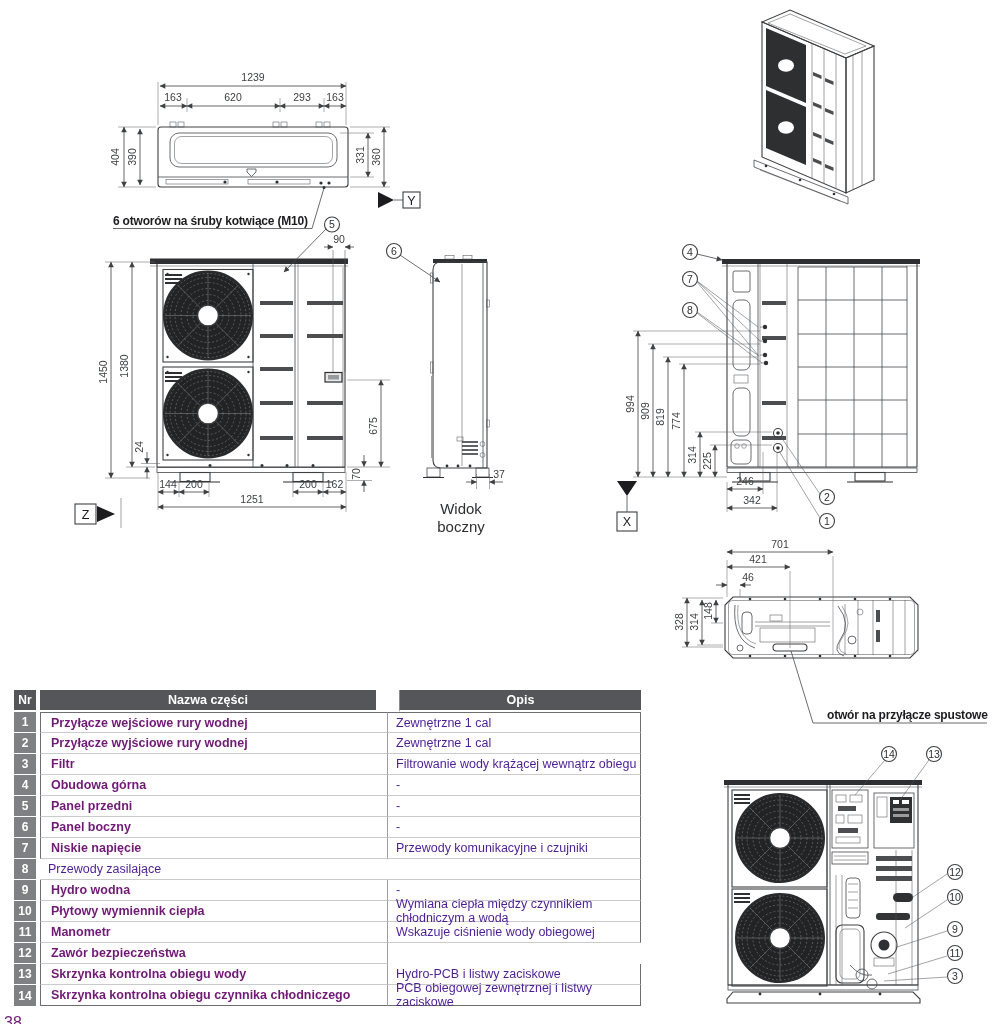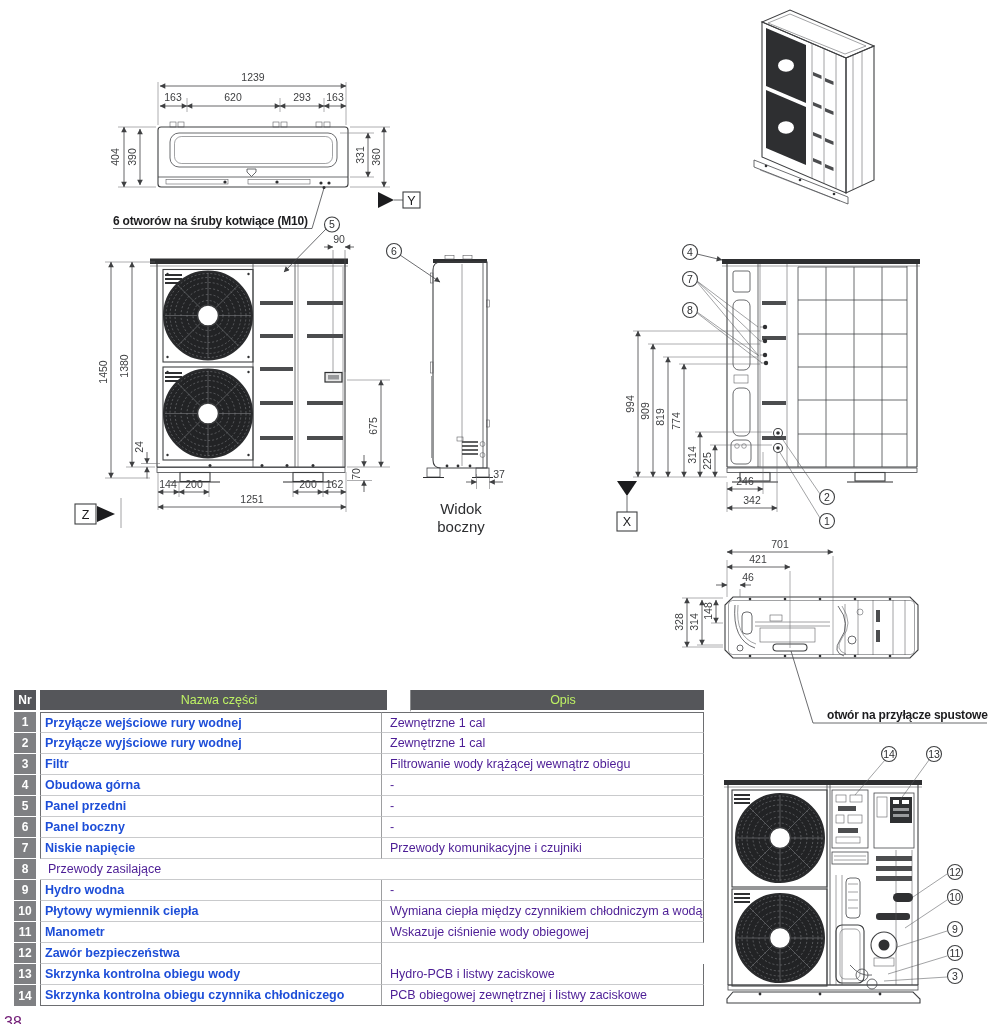--- a/index.html
+++ b/index.html
@@ -14,35 +14,35 @@
   .dk{fill:#2e2f31}
   .slot{fill:#4c4d4f}
   .dot{fill:#2f3032}
   .dimtxt{font-size:10.5px;fill:#3f4042}
   .ctxt{font-size:10.5px;fill:#2e2f31}
   .note{font-size:12px;font-weight:bold;fill:#1c1c1e;letter-spacing:-.2px}
   .cap{font-size:15px;fill:#2e2f31}
   .mk{font-size:12.5px;fill:#1c1c1e}
 
   
-  .tablewrap{position:absolute;left:14px;top:690px;width:690px;font-size:12px;}
+  .tablewrap{position:absolute;left:14px;top:690px;width:627px;font-size:12px;}
   .trow{display:flex;width:100%;}
   .nr{width:22px;flex:0 0 22px;margin-right:4px;background:#7f8083;color:#fff;
       display:flex;align-items:center;justify-content:center;font-weight:bold;
       border-bottom:1.5px solid #fff;font-size:12px;}
-  .name{width:336px;flex:0 0 336px;display:flex;align-items:center;padding-left:4px;
-        font-weight:bold;color:#1d4ed8;border-left:1px solid #6d6e71;
+  .name{width:336px;flex:0 0 336px;display:flex;align-items:center;padding-left:10px;
+        font-weight:bold;color:#701a75;border-left:1px solid #6d6e71;
         border-right:1px solid #9d9ea0;border-bottom:1px solid #c9cacc;font-size:12.5px;}
   .desc{flex:1;display:flex;align-items:center;padding-left:8px;color:#4c1d95;
         border-right:1px solid #6d6e71;border-bottom:1px solid #c9cacc;font-size:12.5px;}
   .trow{height:21px;}
   .hrow{height:22px;}
   .hrow .nr{background:#55565a;border-bottom:2px solid #fff;}
-  .hrow .name,.hrow .desc{background:#55565a;color:#bef264;font-weight:normal;
-        justify-content:center;padding-left:11px;border:none;border-bottom:2px solid #fff;}
+  .hrow .name,.hrow .desc{background:#55565a;color:#ffffff;font-weight:bold;
+        justify-content:center;padding-left:0;border:none;border-bottom:2px solid #fff;}
   .hrow .desc{border-left:1px solid #8a8b8d;margin-left:23px;}
   .trow:nth-child(2) .name,.trow:nth-child(2) .desc{border-top:1px solid #6d6e71;}
   .trow:last-child .name,.trow:last-child .desc{border-bottom:1px solid #6d6e71;}
   .trow:last-child .nr{border-bottom:none;}
   .pagenum{position:absolute;left:4px;top:1014px;font-size:16px;color:#701a75;height:10px;overflow:hidden;}
 </style>
 </head>
 <body>
 
 <div class="page">

